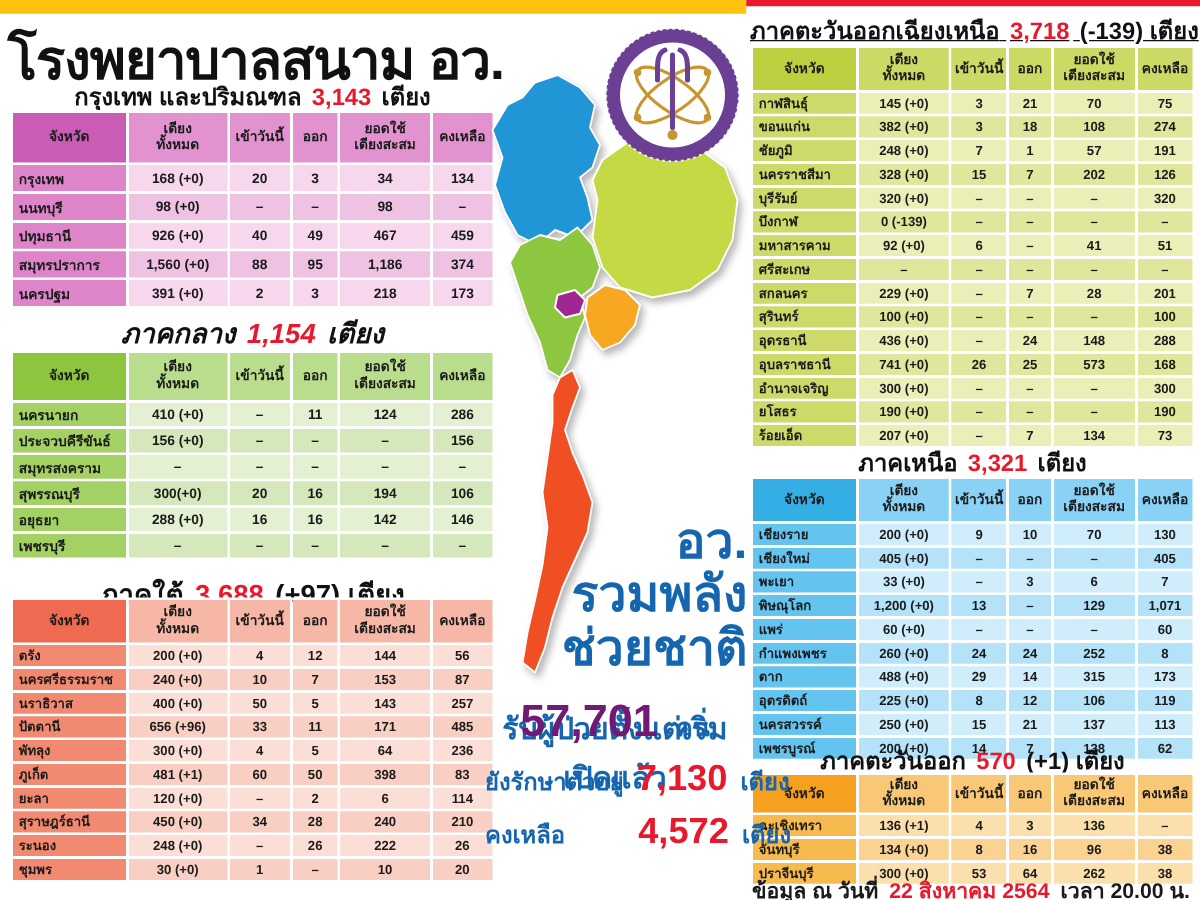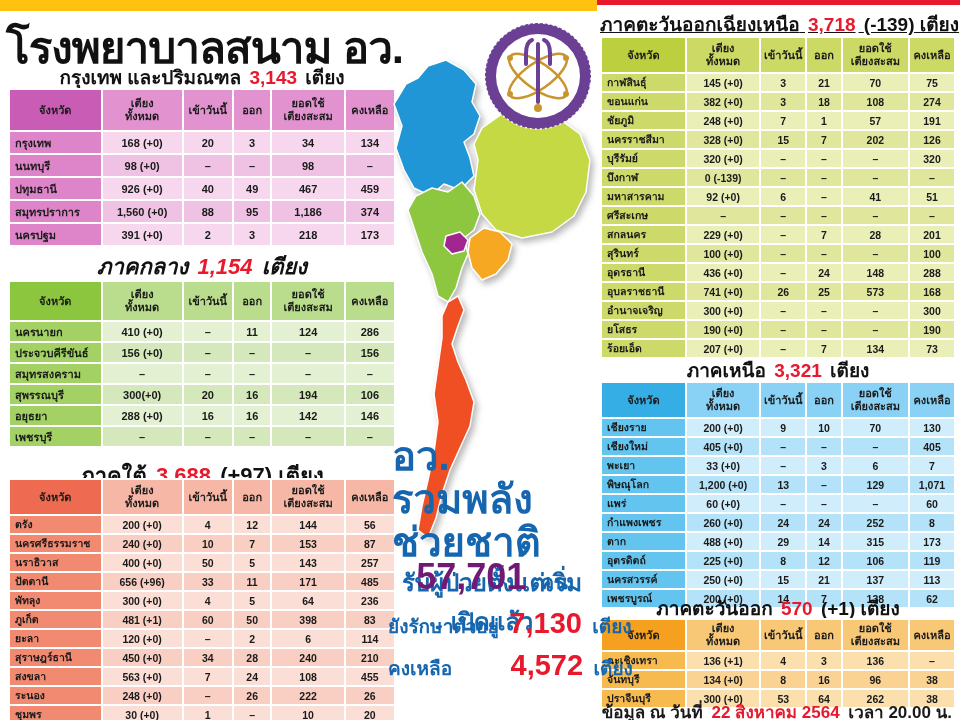--- a/index.html
+++ b/index.html
@@ -48,21 +48,21 @@
   .s0 thead th { height:42px; }  .s0 tbody th, .s0 tbody td { height:23px; }
   .s1 thead th { height:40px; }  .s1 tbody th, .s1 tbody td { height:21px; }
   .s2 thead th { height:36px; }  .s2 tbody th, .s2 tbody td { height:17px; font-size:10.5px; }
   .s3 thead th { height:36px; }  .s3 tbody th, .s3 tbody td { height:18px; font-size:10.5px; }
   .s4 thead th { height:36px; }  .s4 tbody th, .s4 tbody td { height:17px; font-size:10.5px; }
   .s5 thead th { height:32px; }  .s5 tbody th, .s5 tbody td { height:16px; font-size:10.5px; }
 
   col.c1{width:24%} col.c2{width:21%} col.c3{width:13%} col.c4{width:10%} col.c5{width:19%} col.c6{width:13%}
 
   
-  .slogan { left:392px; top:435px; width:206px; 
+  .slogan { left:392px; top:412px; width:206px; text-align:right;
             color:#1566ae; font-size:40px; line-height:1.07; z-index:5; }
   .admit-label { left:384px; top:531px; width:216px; text-align:center;
                  color:#1566ae; font-size:24px; z-index:5;margin-top:32px; }
   .admit-line { left:384px; top:556px; width:216px; text-align:center; z-index:5; }
   .admit-line .val { color:#701a75; font-size:36px; }
   .admit-line .unit { color:#1566ae; font-size:20px; padding-left:10px; }
   .stat-line { left:388px; width:212px; z-index:5; white-space:nowrap; }
   .stat-line .lbl { color:#1566ae; font-size:19px; }
   .stat-line .val { color:#e8192c; font-size:29px; padding:0 6px; }
   .stat-line .unit { color:#1566ae; font-size:19px; }
@@ -318,28 +318,20 @@
           <td>6</td>
           <td>114</td>
         </tr>
         <tr>
           <th>สุราษฎร์ธานี</th>
           <td>450 (+0)</td>
           <td>34</td>
           <td>28</td>
           <td>240</td>
           <td>210</td>
-        </tr>
-        <tr>
-          <th>สงขลา</th>
-          <td>563 (+0)</td>
-          <td>7</td>
-          <td>24</td>
-          <td>108</td>
-          <td>455</td>
         </tr>
         <tr>
           <th>ระนอง</th>
           <td>248 (+0)</td>
           <td>–</td>
           <td>26</td>
           <td>222</td>
           <td>26</td>
         </tr>
         <tr>

